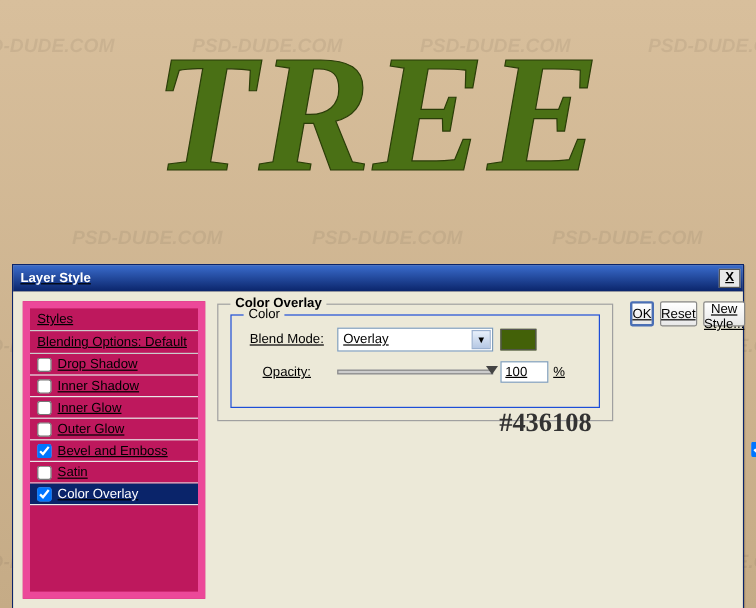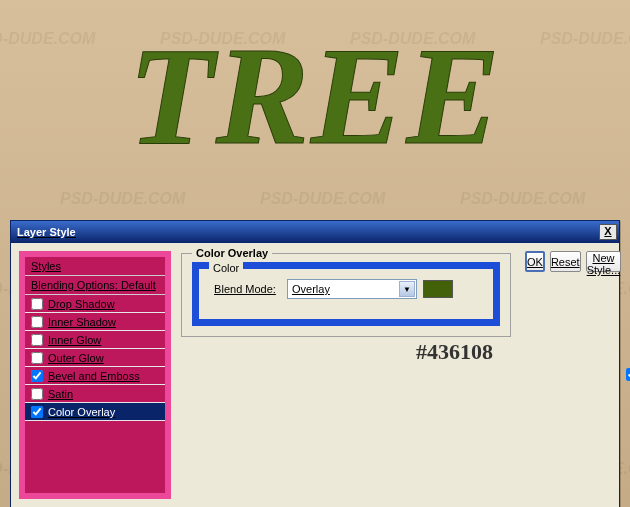--- a/index.html
+++ b/index.html
@@ -118,21 +118,21 @@
   flex: 1;
   padding: 8px 10px;
   position: relative;
 }
 .fieldset {
   border: 1px solid #a0a0a0;
   padding: 8px 10px 10px;
   margin-top: 2px;
 }
 .fieldset-inner {
-  border: 7px solid #1d4ed8;
+  border: 1px solid #1d4ed8;
   padding: 10px 10px 12px;
 }
 .legend {
   position: relative;
   top: -15px;
   background: #ece9d8;
   padding: 0 4px;
   font-weight: bold;
   display: inline-block;
 }
@@ -312,20 +312,28 @@
             <span class="legend-inner">Color</span>
             <div style="margin-top:-12px">
               <div class="row">
                 <label>Blend Mode:</label>
                 <div class="dropdown">
                   <span>Overlay</span>
                   <div class="arrow">▼</div>
                 </div>
                 <div class="swatch"></div>
               </div>
+              <div class="row">
+                <label>Opacity:</label>
+                <div class="slider">
+                  <div class="thumb"></div>
+                </div>
+                <input class="num-input" value="100" style="">
+                <span style="margin-left:4px">%</span>
+              </div>
             </div>
           </div>
         </div>
         <div class="hex-label">#436108</div>
       </div>
 
       <div class="right-panel">
         <button class="btn default">OK</button>
         <button class="btn">Reset</button>
         <button class="btn">New Style...</button>

